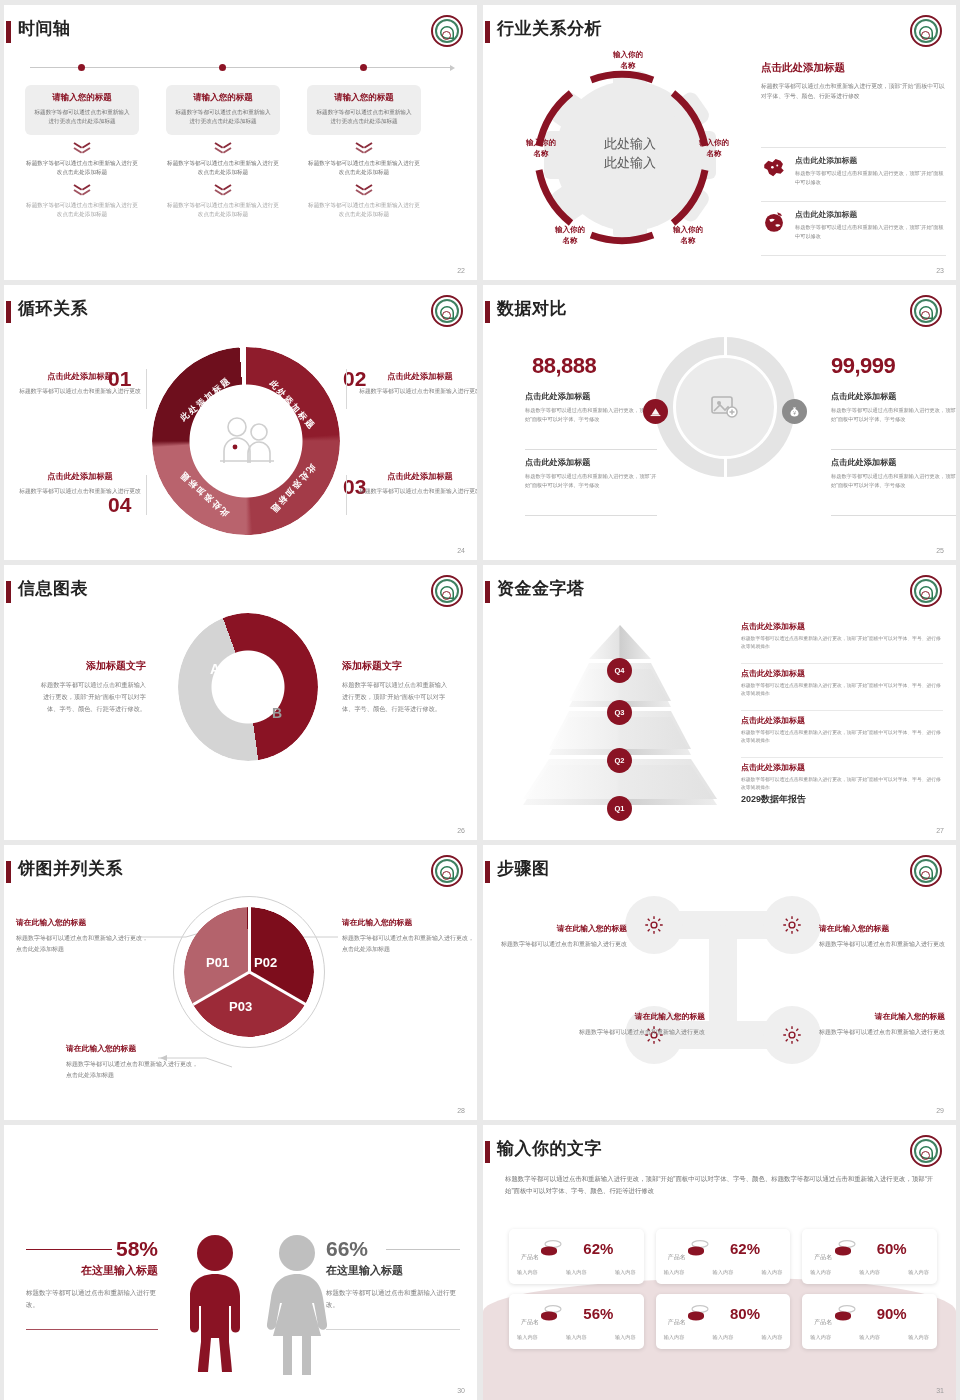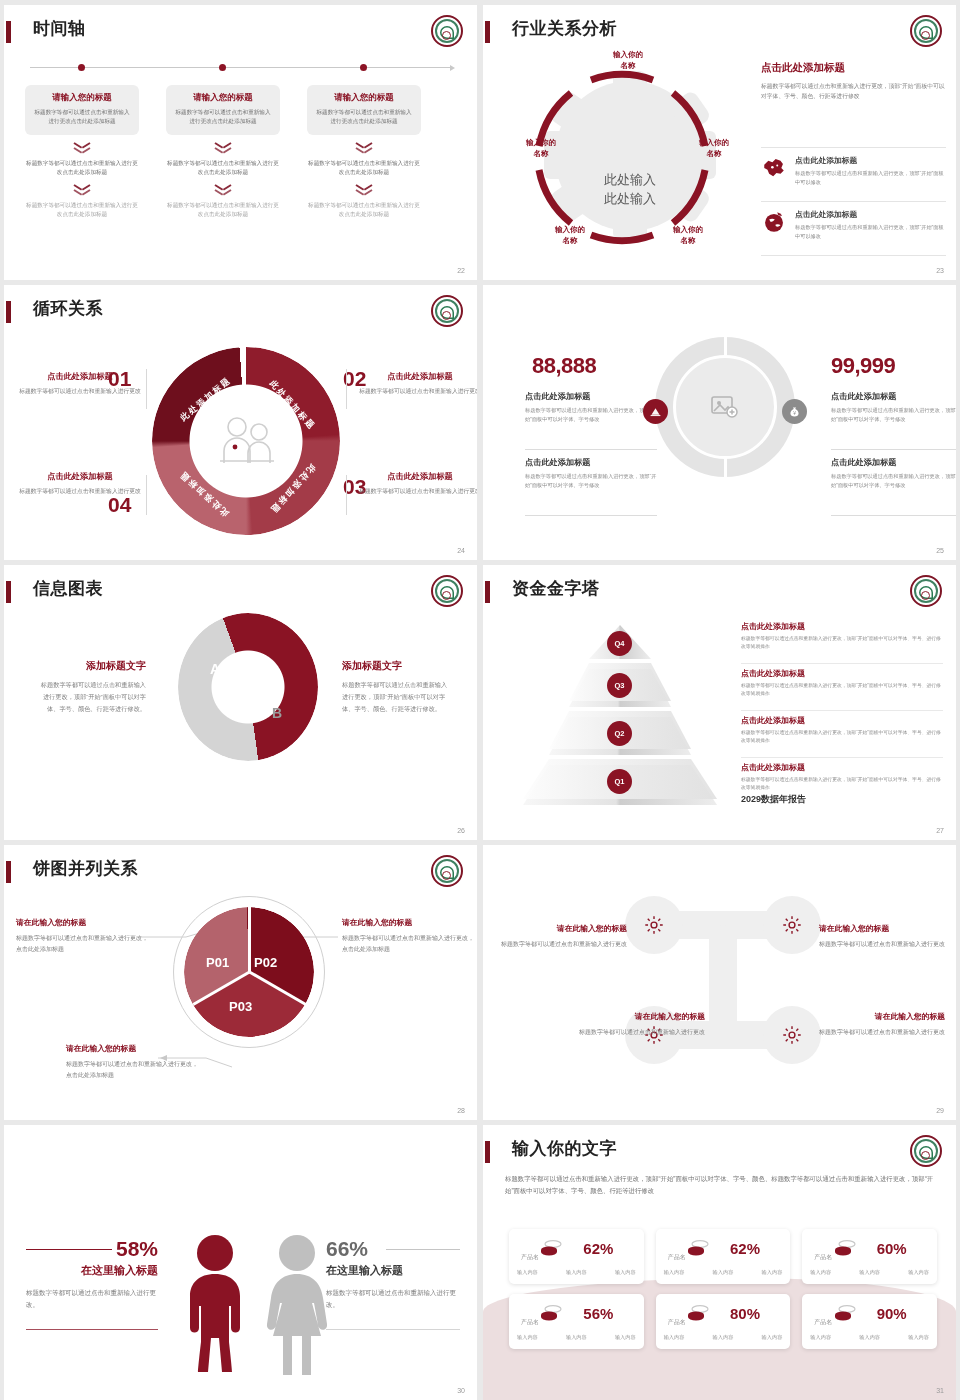--- a/index.html
+++ b/index.html
@@ -11,21 +11,21 @@
     overflow:hidden;
   }
   .deck{ display:grid; grid-template-columns:480px 480px; grid-template-rows:repeat(5,280px); width:960px; height:1400px; }
   .slide{ position:relative; background:#fff; margin:5px 5px 0 0; overflow:hidden; }
   .deck > .slide:nth-child(odd){ margin-left:4px; margin-right:3px; }
   .deck > .slide:nth-child(even){ margin-left:3px; margin-right:4px; }
 
   
   .s-head{ position:absolute; top:12px; left:0; right:14px; height:30px; }
   .accent-bar{ position:absolute; left:2px; top:4px; width:5px; height:22px; background:#7a1220; }
-  .s-title{ position:absolute; left:29px; top:0px; font-size:17px; font-weight:bold; color:#232323; letter-spacing:.5px;text-align:center; }
+  .s-title{ position:absolute; left:14px; top:0px; font-size:17px; font-weight:bold; color:#232323; letter-spacing:.5px;text-align:center; }
   .logo{ position:absolute; right:0; top:-2px; width:32px; height:32px; border-radius:50%;
          border:2.5px solid #7e1526; background:#fff; }
   .logo i{ position:absolute; inset:2px; border-radius:50%; border:2px solid #1d6b45; opacity:.85; }
   .logo b{ position:absolute; left:7px; top:9px; width:14px; height:13px; border-radius:50% 50% 0 50%;
            background:#fff; box-shadow:inset 0 0 0 1.5px #2a7a52; font-size:0; }
   .logo s{ position:absolute; left:9px; top:14px; width:9px; height:9px; border-radius:50%;
            border:1.4px solid #8d2131; font-size:0; }
   .pagenum{ position:absolute; right:12px; bottom:6px; font-size:7px; color:#9a9a9a; }
 
   
@@ -45,21 +45,21 @@
   .chev span:nth-child(2){ top:5px; opacity:.8; }
   .tl-sub{ font-size:5.6px; color:#6f6f6f; line-height:1.6; }
 
   
   .ring-wrap{ position:absolute; left:30px; top:48px; width:230px; height:205px; }
   .ring-core{ position:absolute; left:42px; top:28px; width:150px; height:150px; border-radius:50%; background:#ececec; }
   .ring-core:before{ content:""; position:absolute; left:-11px; top:50px; width:30px; height:48px; border-radius:6px; background:#ececec; }
   .ring-core:after{ content:""; position:absolute; right:-11px; top:50px; width:30px; height:48px; border-radius:6px; background:#ececec; }
   .knob{ position:absolute; width:34px; height:30px; border-radius:8px; background:#ececec; }
   .ring-center{ position:absolute; left:62px; top:82px; width:110px; text-align:center;
-                font-size:13px; color:#5a5a5a; line-height:1.45;margin-top:36px; }
+                font-size:13px; color:#5a5a5a; line-height:1.45; }
   .ring-lbl{ position:absolute; width:58px; text-align:center; font-size:7.5px; font-weight:bold; color:#8a1324; line-height:1.4; }
 
   .rp{ position:absolute; left:278px; top:56px; width:185px; }
   .rp h3{ font-size:10.5px; color:#8a1324; font-weight:bold; margin-bottom:6px; }
   .rp p{ font-size:5.8px; color:#7d7d7d; line-height:1.75; }
   .rp-item{ position:absolute; left:278px; width:185px; display:flex; gap:8px; align-items:flex-start; }
   .rp-item .ic{ width:26px; height:26px; flex:0 0 26px; position:relative; }
   .rp-item h4{ font-size:7.8px; font-weight:bold; color:#4a4a4a; margin-bottom:3px; }
   .rp-item p{ font-size:5.2px; color:#8b8b8b; line-height:1.7; }
   .rp-sep{ position:absolute; left:278px; width:185px; height:1px; background:#e4e4e4; }
@@ -105,21 +105,21 @@
         -webkit-mask:radial-gradient(circle, transparent 36px, #000 37px);
         mask:radial-gradient(circle, transparent 36px, #000 37px); }
   .ab-l{ position:absolute; font-size:14px; font-weight:bold; }
   .ab-blk{ position:absolute; width:110px; }
   .ab-blk h4{ font-size:10px; font-weight:bold; color:#8a1324; margin-bottom:6px; }
   .ab-blk p{ font-size:6.2px; color:#7d7d7d; line-height:1.9; }
 
   
   .pyr{ position:absolute; left:32px; top:52px; width:210px; height:205px; }
   .pyr-badge{ position:absolute; width:25px; height:25px; border-radius:50%; background:#8a1324; color:#fff;
-              font-size:7.5px; font-weight:bold; display:flex; align-items:center; justify-content:center; }
+              font-size:7.5px; font-weight:bold; display:flex; align-items:center; justify-content:center;margin-top:27px; }
   .py-item{ position:absolute; left:258px; width:202px; }
   .py-item h4{ font-size:8px; font-weight:bold; color:#8a1324; margin-bottom:3px; }
   .py-item p{ font-size:4.8px; color:#8b8b8b; line-height:1.65; }
   .py-sep{ position:absolute; left:258px; width:202px; height:1px; background:#e9e9e9; }
   .py-foot{ position:absolute; left:258px; top:228px; font-size:9px; font-weight:bold; color:#333; }
 
   
   .pie{ position:absolute; left:180px; top:62px; width:130px; height:130px; }
   .pie-outer{ position:absolute; left:-11px; top:-11px; width:152px; height:152px; border-radius:50%; border:1.4px solid #d0d0d0; }
   .pie-s{ position:absolute; inset:0; border-radius:50%;
@@ -383,20 +383,29 @@
       <p>标题数字等都可以通过点击和重新输入进行更改</p>
     </div>
     <div class="cy-blk" style="left:12px;top:186px;text-align:center">
       <h4>点击此处添加标题</h4>
       <p>标题数字等都可以通过点击和重新输入进行更改</p>
     </div>
     <div class="pagenum">24</div>
   </div>
 
   <div class="slide">
+    <div class="s-head">
+      <div class="accent-bar"></div>
+      <div class="s-title">数据对比</div>
+      <div class="logo">
+          <i></i>
+          <b></b>
+          <s></s>
+        </div>
+    </div>
 
     <div class="big-num" style="left:49px;top:68px">88,888</div>
     <div class="big-num" style="left:348px;top:68px">99,999</div>
 
     <div class="dc-blk" style="left:42px;top:106px">
       <h4>点击此处添加标题</h4>
       <p>标题数字等都可以通过点击和重新输入进行更改，顶部“开始”面板中可以对字体、字号修改</p>
     </div>
     <div class="dc-line" style="left:42px;top:164px"></div>
     <div class="dc-blk" style="left:42px;top:172px">
@@ -581,20 +590,29 @@
       <p>标题数字等都可以通过点击和重新输入进行更改，点击此处添加标题</p>
     </div>
     <div class="pb" style="left:62px;top:198px">
       <h4>请在此输入您的标题</h4>
       <p>标题数字等都可以通过点击和重新输入进行更改，点击此处添加标题</p>
     </div>
     <div class="pagenum">28</div>
   </div>
 
   <div class="slide">
+    <div class="s-head">
+      <div class="accent-bar"></div>
+      <div class="s-title">步骤图</div>
+      <div class="logo">
+          <i></i>
+          <b></b>
+          <s></s>
+        </div>
+    </div>
 
     <div class="stp-wrap">
       <div class="stp-link" style="left:42px;top:16px;width:140px;height:28px;border-radius:14px"></div>
       <div class="stp-link" style="left:98px;top:30px;width:28px;height:110px;border-radius:14px"></div>
       <div class="stp-link" style="left:42px;top:126px;width:140px;height:28px;border-radius:14px"></div>
       <div class="stp-node" style="left:14px;top:1px">
         <svg viewBox="0 0 24 24" fill="none" stroke="#8a1324" stroke-width="1.5">
             <circle cx="12" cy="12" r="3.2"></circle>
             <path d="M12 2.5v3M12 18.5v3M2.5 12h3M18.5 12h3M5.2 5.2l2.1 2.1M16.7 16.7l2.1 2.1M18.8 5.2l-2.1 2.1M7.3 16.7l-2.1 2.1"></path>
           </svg>

